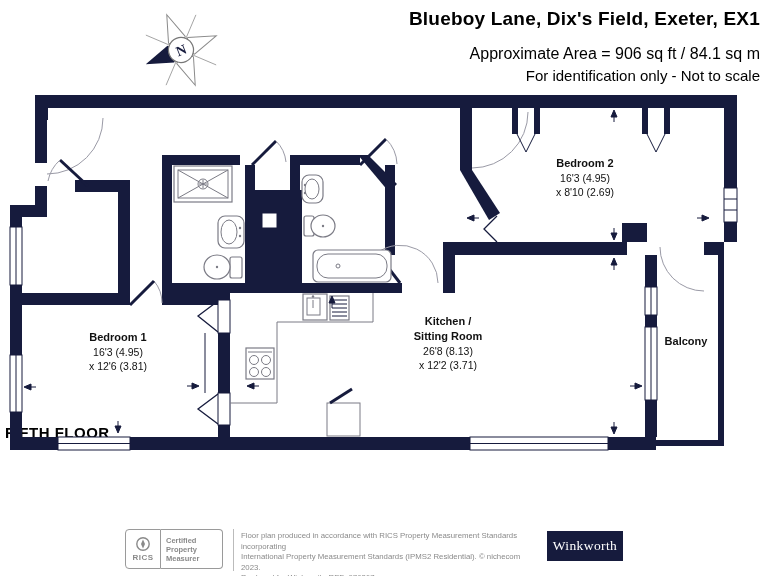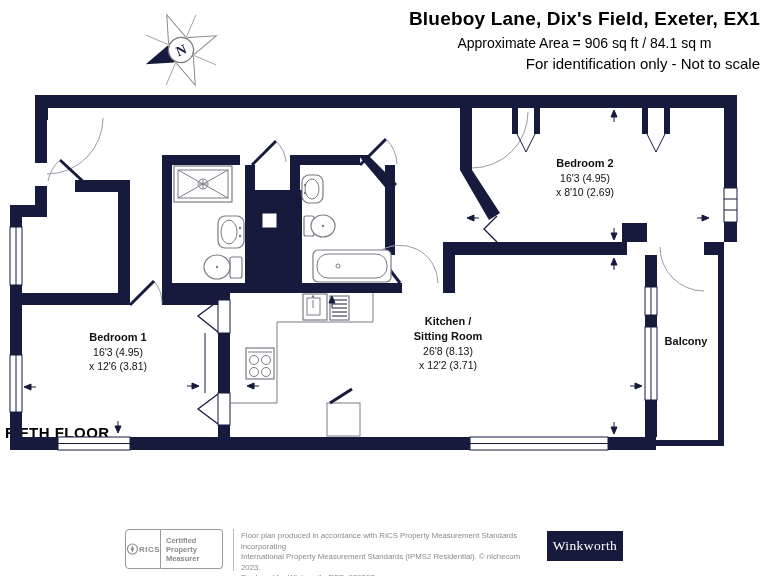--- a/index.html
+++ b/index.html
@@ -1,21 +1,21 @@
 <!DOCTYPE html>
 <html><head>
 <meta charset="utf-8">
 <style>
   html,body{margin:0;padding:0;background:#fff;}
   .page{position:relative;width:768px;height:576px;background:#fff;overflow:hidden;
         font-family:"Liberation Sans",sans-serif;color:#000;}
   
   .hdr{position:absolute;top:8px;right:8px;text-align:right;}
   .hdr-title{font-size:19px;font-weight:bold;letter-spacing:.2px;}
-  .hdr-area{font-size:14px;margin-top:5px;text-align:center;}
+  .hdr-area{font-size:16px;margin-top:15px;}
   .hdr-note{font-size:15px;margin-top:4px;}
   
   .floor-label{position:absolute;left:5px;top:424px;font-size:15px;font-weight:bold;letter-spacing:.5px;}
   
   svg.plan{position:absolute;left:0;top:0;}
   .wall{fill:#161b3d;stroke:none;}
   .arc{fill:none;stroke:#9a9aa6;stroke-width:1;}
   .leaf{stroke:#161b3d;stroke-width:3;fill:none;}
   .fix{fill:#fff;stroke:#7b7b85;stroke-width:1.2;}
   .fixthin{fill:none;stroke:#7b7b85;stroke-width:1;}
@@ -24,21 +24,21 @@
   .zig{fill:none;stroke:#161b3d;stroke-width:1.3;}
   .thinnavy{fill:none;stroke:#161b3d;stroke-width:1;}
   .arrow{fill:#161b3d;stroke:#161b3d;stroke-width:1;}
   .room-name{font:bold 11px "Liberation Sans",sans-serif;text-anchor:middle;fill:#111;}
   .room-dim{font:10.5px "Liberation Sans",sans-serif;text-anchor:middle;fill:#111;}
   .compass-n{font:bold 14px "Liberation Serif",serif;fill:#161b3d;text-anchor:middle;}
   
   .footer{position:absolute;left:125px;top:529px;display:flex;align-items:flex-start;}
   .rics{display:flex;color:#8a8a8a;}
   .rics-box1{width:34px;height:38px;border:1.5px solid #9a9a9a;border-radius:4px 0 0 4px;
-             display:flex;flex-direction:row;align-items:center;justify-content:center;}
+             display:flex;flex-direction:column;align-items:center;justify-content:center;}
   .rics-org{font-size:8px;font-weight:bold;letter-spacing:.5px;margin-top:1px;}
   .rics-box2{width:56px;height:38px;border:1.5px solid #9a9a9a;border-left:none;border-radius:0 4px 4px 0;
              display:flex;flex-direction:column;justify-content:center;padding-left:5px;}
   .rics-line{font-size:7.5px;font-weight:bold;line-height:9px;}
   .vdiv{width:1px;height:42px;background:#bbb;margin:0 7px 0 10px;}
   .disc{width:292px;color:#8a8a8a;font-size:7.8px;line-height:10.5px;padding-top:2px;}
   .brand-box{width:76px;height:30px;background:#161b3d;margin-left:14px;margin-top:2px;
              display:flex;align-items:center;justify-content:center;}
   .brand-text{color:#fff;font-family:"Liberation Serif",serif;font-size:13.5px;letter-spacing:.4px;}
 </style>

